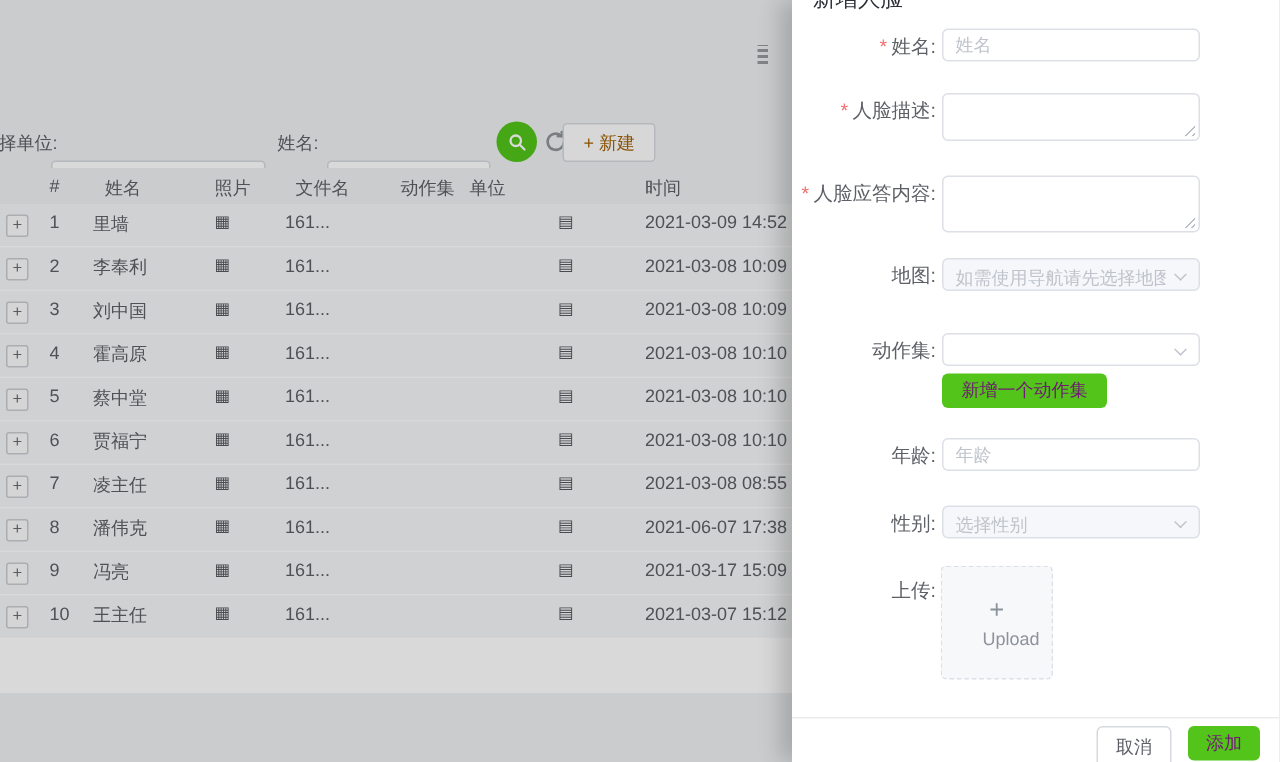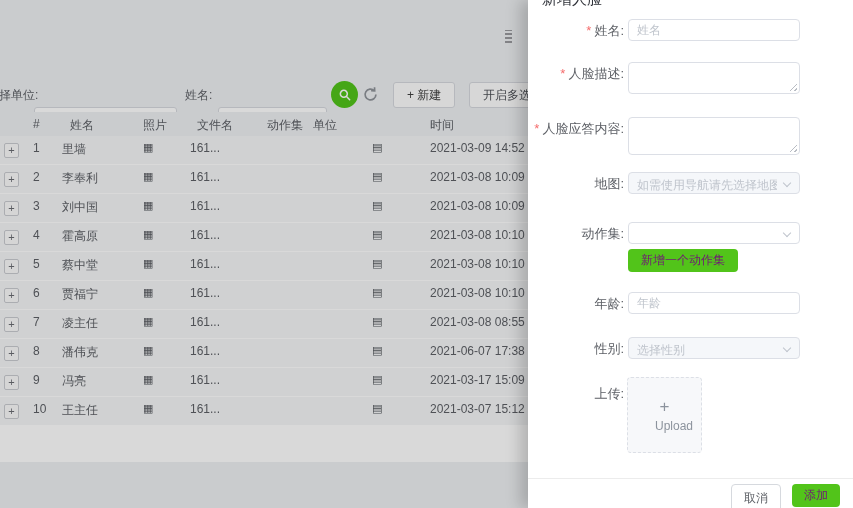--- a/index.html
+++ b/index.html
@@ -25,21 +25,21 @@
   .finput input, .drawer input { width:100%; height:100%; border:none; outline:none; background:transparent;
     font:12px "Liberation Sans","DejaVu Sans",sans-serif; color:#5d6066; padding:0 8px; }
   input::placeholder { color:#bfc4cc; }
   .chev { position:absolute; right:9px; top:8px; width:6px; height:6px;
     border-right:1.5px solid #bfc4cc; border-bottom:1.5px solid #bfc4cc; transform:rotate(45deg); }
   .search-btn { position:absolute; left:331px; top:1px; width:27px; height:27px; border-radius:50%;
     background:#52c41a; display:flex; align-items:center; justify-content:center; cursor:pointer; }
   .refresh-btn { position:absolute; left:362px; top:6px; width:17px; height:17px; cursor:pointer; }
   .btn { position:absolute; top:2px; height:26px; border:1px solid #d6d9de; border-radius:3px;
     background:#fdfdfd; font-size:12px; padding:0 13px; line-height:24px; cursor:pointer; white-space:nowrap; }
-  .new-btn { left:393px; color:#404040; }
+  .new-btn { left:375px; color:#a16207; }
   .multi-btn { left:469px; color:#4c4f55; }
 
   
   .table-card { position:absolute; left:0; top:112px; width:528px; height:350px; background:#fff; }
   .t-header { position:relative; height:24px; background:#eef0f3; font-size:12px; color:#5d6066; }
   .t-header span, .t-row .cell { position:absolute; top:5px; white-space:nowrap; }
   .t-row { position:relative; height:28px; margin-bottom:1px; background:#f5f6f7; font-size:12px; color:#5d6066; }
   .c-expand { left:4px; } .c-num { left:33px; } .c-name { left:62px; } .c-photo { left:143px; }
   .c-file { left:190px; } .c-action { left:267px; } .c-unit { left:313px; } .c-unitv { left:372px; } .c-time { left:430px; }
   .t-header .c-name { left:70px; } .t-header .c-file { left:197px; } .t-header .c-time { left:430px; }
@@ -102,21 +102,20 @@
       </div>
       <div class="refresh-btn">
         <span style="display:flex">
           <svg width="17" height="17" viewBox="0 0 22 22">
               <path d="M18 11a7 7 0 1 1-2.1-5" fill="none" stroke="#8f9399" stroke-width="2.2"></path>
               <path d="M16.2 1.6 16.4 6.4 11.8 6.1" fill="none" stroke="#8f9399" stroke-width="2.2"></path>
             </svg>
         </span>
       </div>
       <button class="btn new-btn">+ 新建</button>
-      <button class="btn multi-btn">开启多选</button>
     </div>
 
     <div class="table-card">
       <div class="t-header">
         <span class="c-num">#</span>
         <span class="c-name">姓名</span>
         <span class="c-photo">照片</span>
         <span class="c-file">文件名</span>
         <span class="c-action">动作集</span>
         <span class="c-unit">单位</span>

